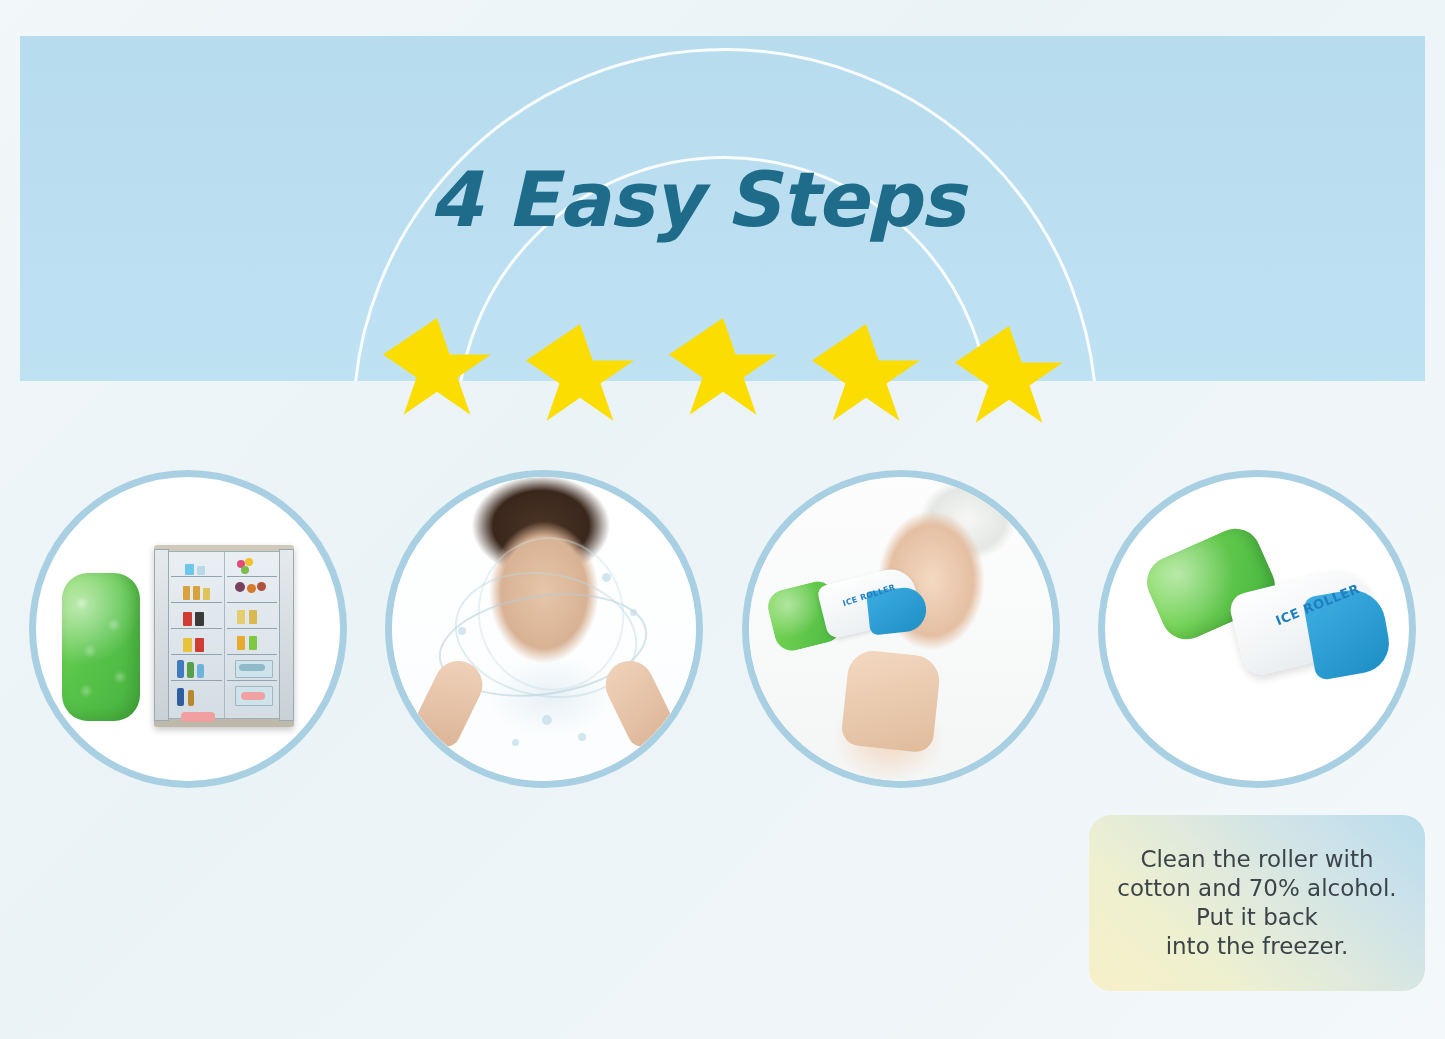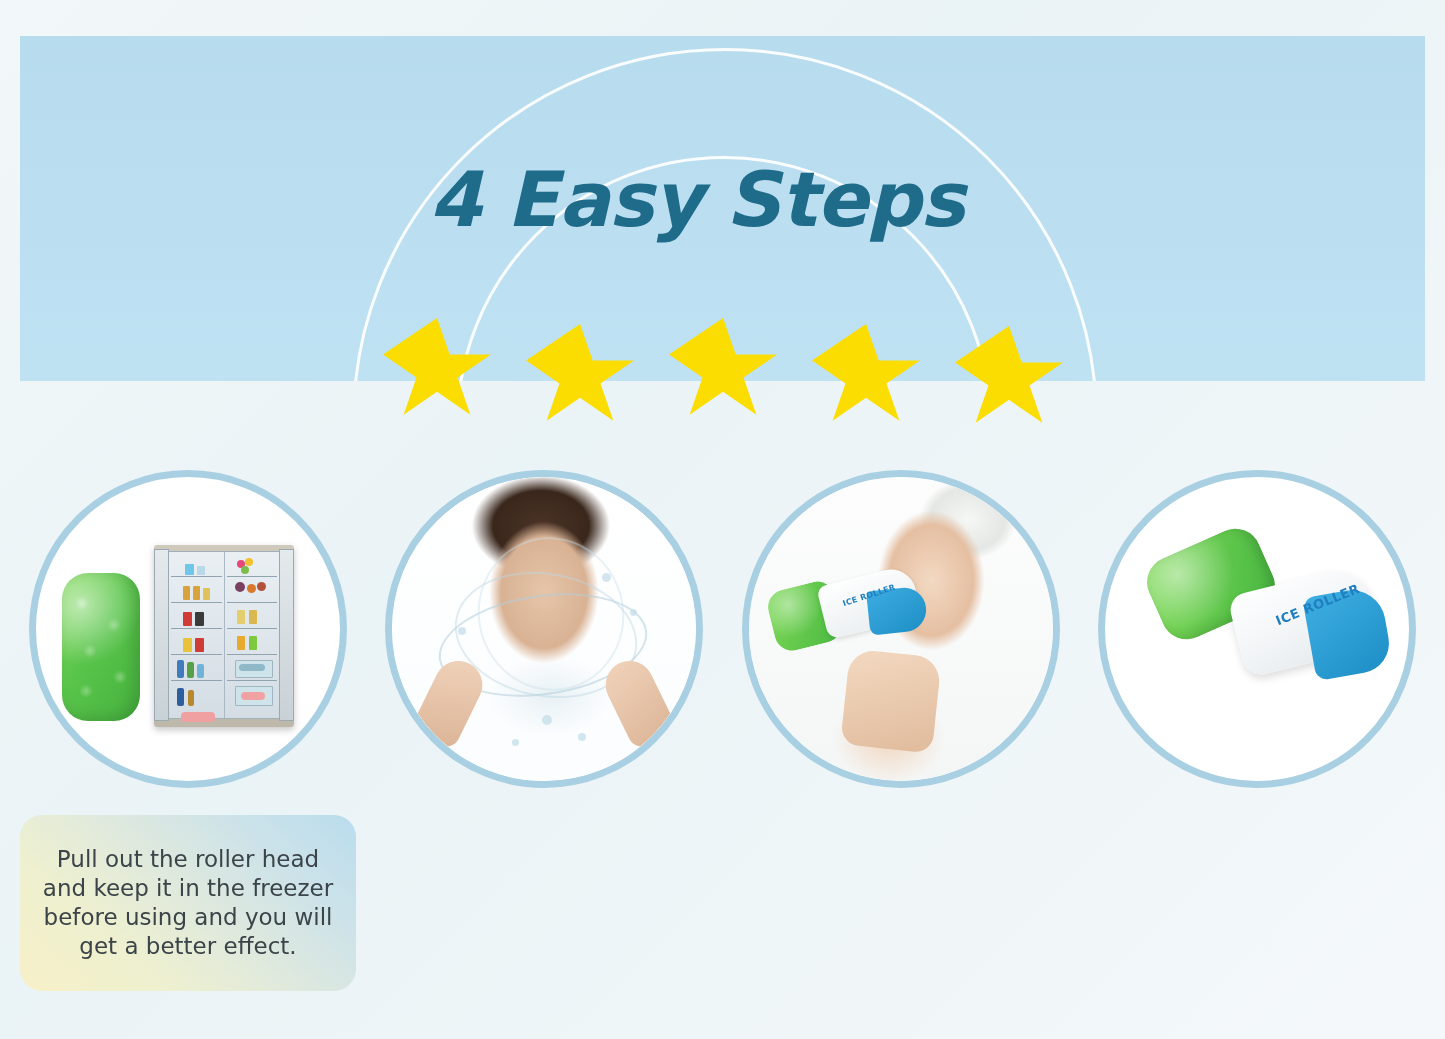--- a/index.html
+++ b/index.html
@@ -363,26 +363,20 @@
                 <div class="item" style="left:14px;top:112px;width:26px;height:7px;background:#8fb9c9;border-radius:4px"></div>
                 <div class="item" style="left:10px;top:134px;width:36px;height:18px;background:#cfe3ea;border:1px solid #9fb6c0"></div>
                 <div class="item" style="left:16px;top:140px;width:24px;height:8px;background:#f0a2a2;border-radius:4px"></div>
               </div>
             </div>
             <div class="door left"></div>
             <div class="door right"></div>
           </div>
         </div>
       </div>
-      <div class="caption">
-        <div class="caption-text">Pull out the roller head
-and keep it in the freezer
-before using and you will
-get a better effect.</div>
-      </div>
     </div>
 
     <div class="step">
       <div class="circle">
         <div class="circle-inner">
           <div class="face-splash"></div>
           <div class="splash-ring" style="left:46px;top:118px;width:206px;height:96px;transform:rotate(-8deg)"></div>
           <div class="splash-ring" style="left:62px;top:96px;width:180px;height:120px;transform:rotate(10deg);border-color:rgba(188,214,226,.45)"></div>
           <div class="splash-ring" style="left:86px;top:60px;width:142px;height:150px;transform:rotate(-14deg);border-color:rgba(200,222,232,.4)"></div>
           <div class="hand" style="left:34px;top:182px;transform:rotate(26deg)"></div>
@@ -416,16 +410,22 @@
       <div class="circle">
         <div class="circle-inner">
           <div class="product">
             <div class="head4"></div>
             <div class="body4"></div>
             <div class="grip4"></div>
             <div class="brand4">ICE ROLLER</div>
           </div>
         </div>
       </div>
+      <div class="caption">
+        <div class="caption-text">Clean the roller with
+cotton and 70% alcohol.
+Put it back
+into the freezer.</div>
+      </div>
     </div>
 
   </div>
 </div>
 
 </body></html>

